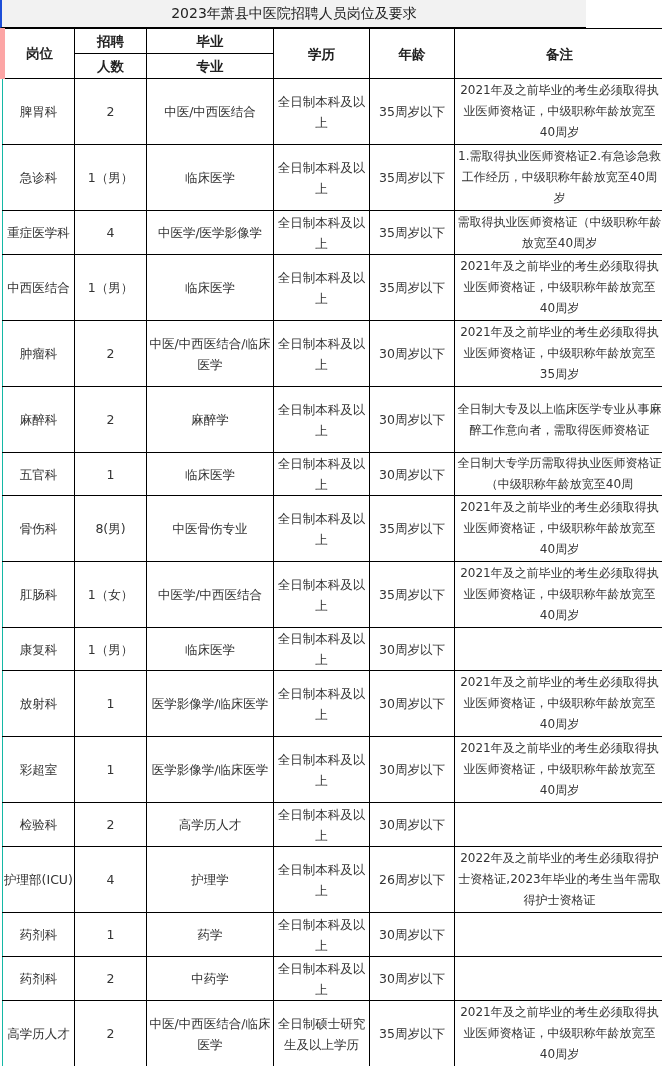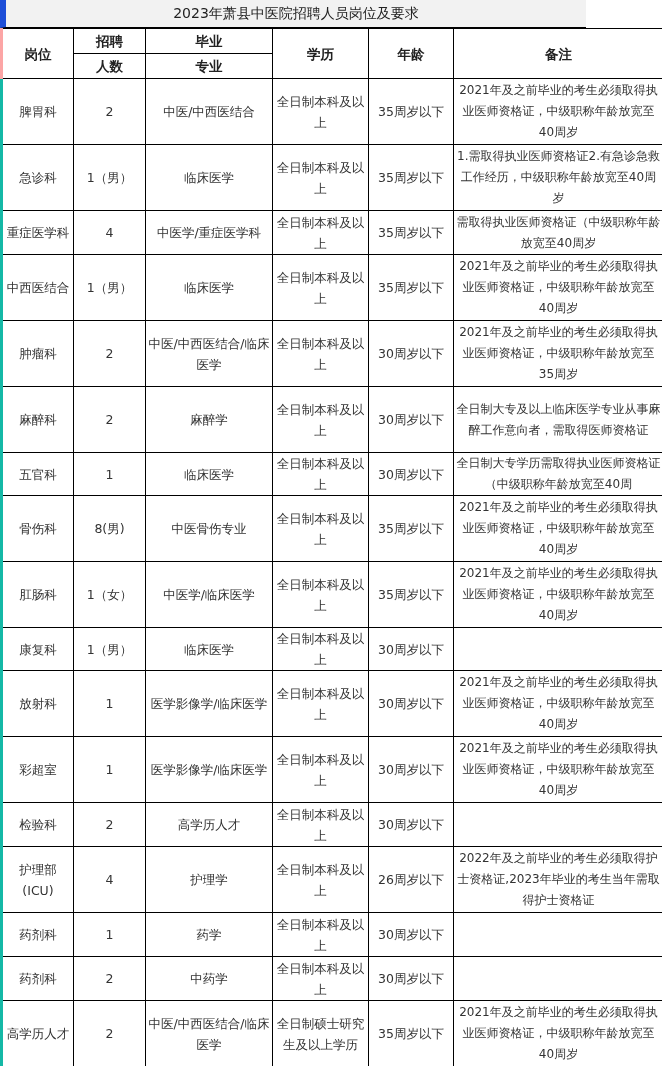--- a/index.html
+++ b/index.html
@@ -1,34 +1,34 @@
 <!DOCTYPE html>
 <html><head>
 <meta charset="utf-8">
 <style>
   html, body { margin: 0; padding: 0; background: #ffffff; }
   body { width: 662px; height: 1066px; overflow: hidden; font-family: "DejaVu Sans", sans-serif; color: #333; }
   .title {
     position: absolute; left: 0; top: 0; width: 586px; height: 28px;
-    background: #f2f2f2; border-bottom: 1px solid #000; border-left: 6px solid #1d4ed8;
+    background: #f2f2f2; border-bottom: 1px solid #000; border-left: 2px solid #1d4ed8;
     box-sizing: border-box; display: flex; align-items: center; justify-content: center;
     font-size: 14px; color: #222;
   }
   table {
     position: absolute; left: 0; top: 28px; border-collapse: collapse; table-layout: fixed;
     width: 662px;
   }
   td, th {
     border: 1px solid #000; text-align: center; vertical-align: middle;
     font-size: 12.5px; line-height: 21px; padding: 0 1px; font-weight: normal; color: #333;
     overflow: hidden;
   }
   th { font-weight: bold; font-size: 13.5px; color: #222; line-height: 24px; }
-  td.first { border-left: 3px solid #14b8a6; }
-  th.first { border-left: 3px solid #fca5a5; }
+  td.first { border-left: 1px solid #14b8a6; }
+  th.first { border-left: 5px solid #fca5a5; font-family: Liberation Serif, serif; }
   td.note { font-size: 12px; line-height: 21px; padding: 0 2px; }
   tr.r66 td { height: 65px; }
   tr.r44 td { height: 43px; }
   tr.r42 td { height: 41px; }
 </style>
 </head>
 <body>
 
 <div class="title">2023年萧县中医院招聘人员岗位及要求</div>
 
@@ -68,21 +68,21 @@
         <td class="first">急诊科</td>
         <td>1（男）</td>
         <td>临床医学</td>
         <td>全日制本科及以上</td>
         <td>35周岁以下</td>
         <td class="note">1.需取得执业医师资格证2.有急诊急救工作经历，中级职称年龄放宽至40周岁</td>
       </tr>
       <tr class="r44">
         <td class="first">重症医学科</td>
         <td>4</td>
-        <td>中医学/重症医学科</td>
+        <td>中医学/医学影像学</td>
         <td>全日制本科及以上</td>
         <td>35周岁以下</td>
         <td class="note">需取得执业医师资格证（中级职称年龄放宽至40周岁</td>
       </tr>
       <tr class="r66">
         <td class="first">中西医结合</td>
         <td>1（男）</td>
         <td>临床医学</td>
         <td>全日制本科及以上</td>
         <td>35周岁以下</td>
@@ -116,21 +116,21 @@
         <td class="first">骨伤科</td>
         <td>8(男)</td>
         <td>中医骨伤专业</td>
         <td>全日制本科及以上</td>
         <td>35周岁以下</td>
         <td class="note">2021年及之前毕业的考生必须取得执业医师资格证，中级职称年龄放宽至40周岁</td>
       </tr>
       <tr class="r66">
         <td class="first">肛肠科</td>
         <td>1（女）</td>
-        <td>中医学/临床医学</td>
+        <td>中医学/中西医结合</td>
         <td>全日制本科及以上</td>
         <td>35周岁以下</td>
         <td class="note">2021年及之前毕业的考生必须取得执业医师资格证，中级职称年龄放宽至40周岁</td>
       </tr>
       <tr class="r42">
         <td class="first">康复科</td>
         <td>1（男）</td>
         <td>临床医学</td>
         <td>全日制本科及以上</td>
         <td>30周岁以下</td>

